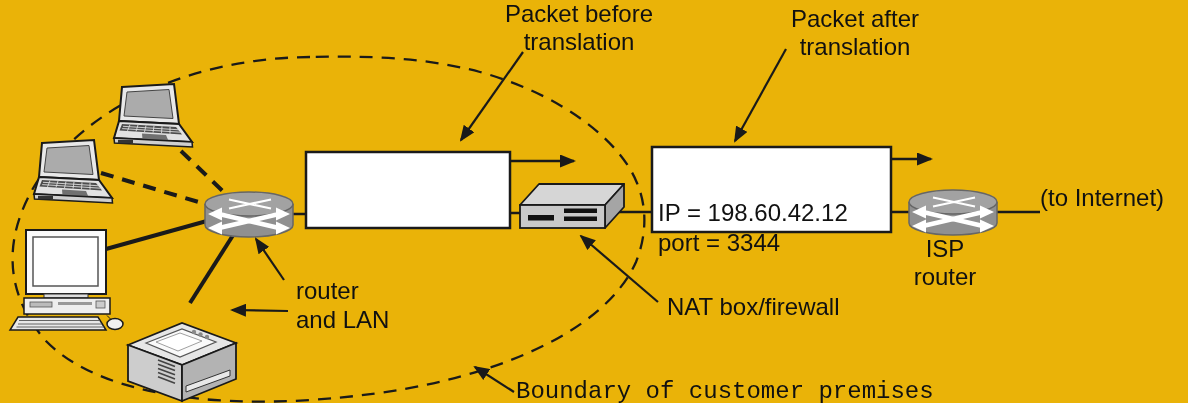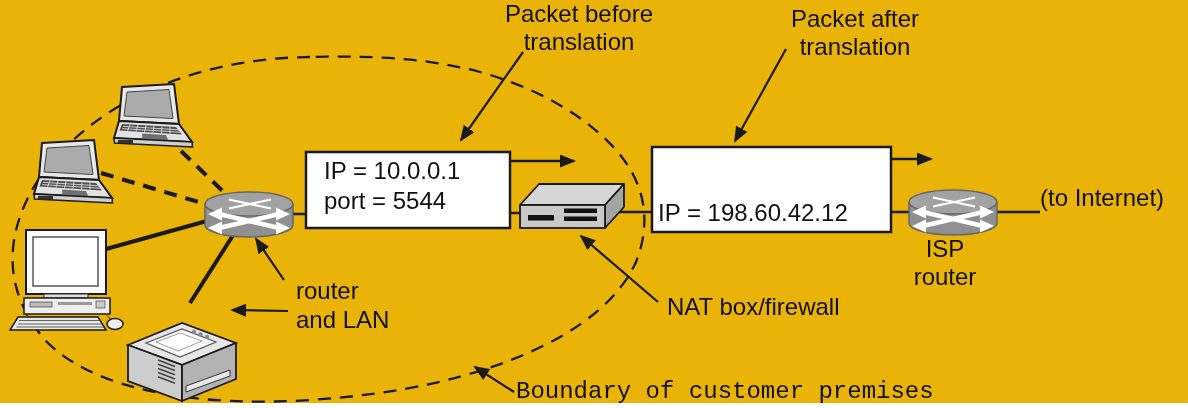--- a/index.html
+++ b/index.html
@@ -148,27 +148,24 @@
   <div class="lbl center" style="left:489px; top:0px; width:180px;">
     <div>Packet before</div>
     <div>translation</div>
   </div>
 
   <div class="lbl center" style="left:765px; top:5px; width:180px;">
     <div>Packet after</div>
     <div>translation</div>
   </div>
 
-  <div class="boxtext" style="left:324px; top:156px;">
-    <div>IP = 10.0.0.1</div>
-    <div>port = 5544</div>
-  </div>
 
   <div class="boxtext" style="left:658px; top:154px;margin-top:44px;">
     <div>IP = 198.60.42.12</div>
+    <div>port = 3344</div>
   </div>
 
   <div class="lbl" style="left:296px; top:276px; line-height:29px;">
     <div>router</div>
     <div>and LAN</div>
   </div>
 
   <div class="lbl" style="left:667px; top:293px;">NAT box/firewall</div>
 
   <div class="lbl" style="left:516px; top:378px;font-family:Liberation Mono, monospace;">Boundary of customer premises</div>

